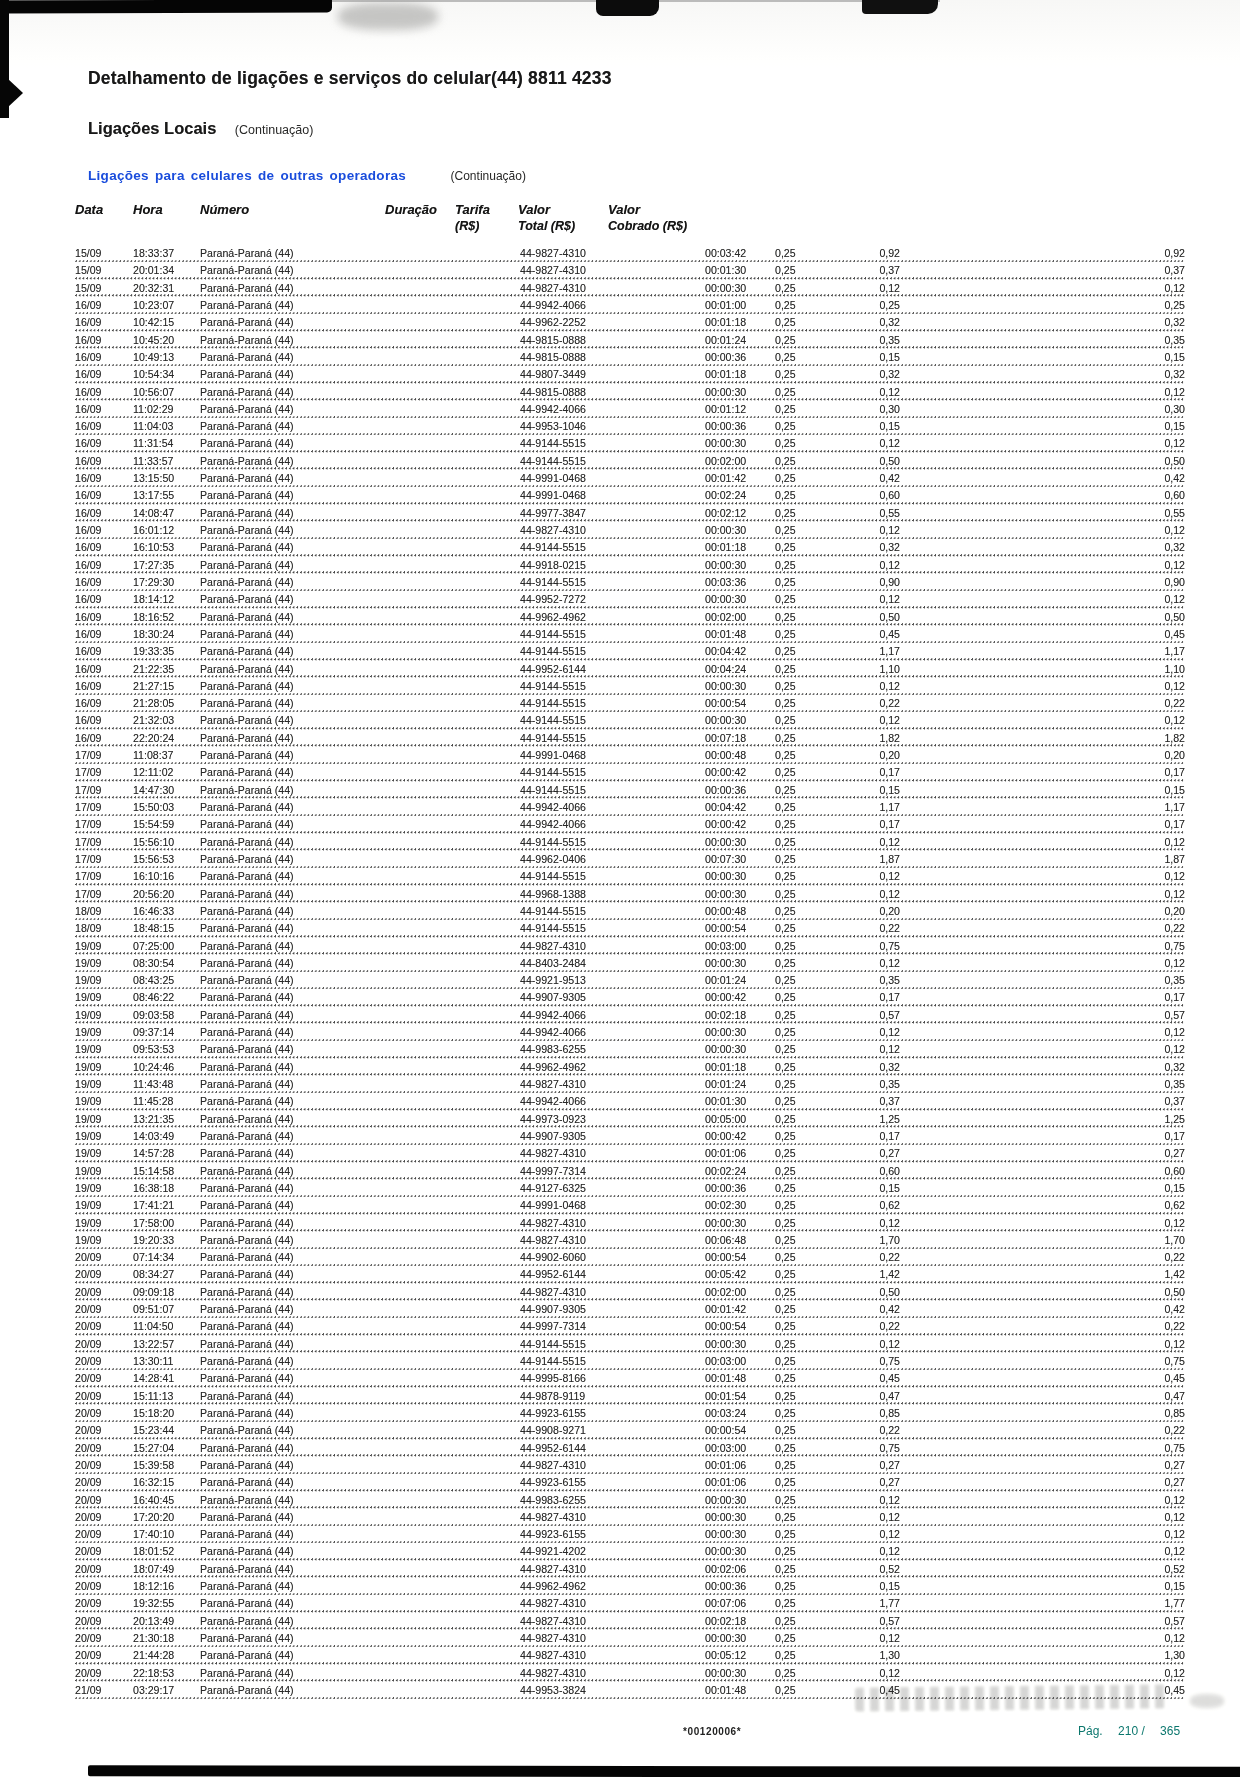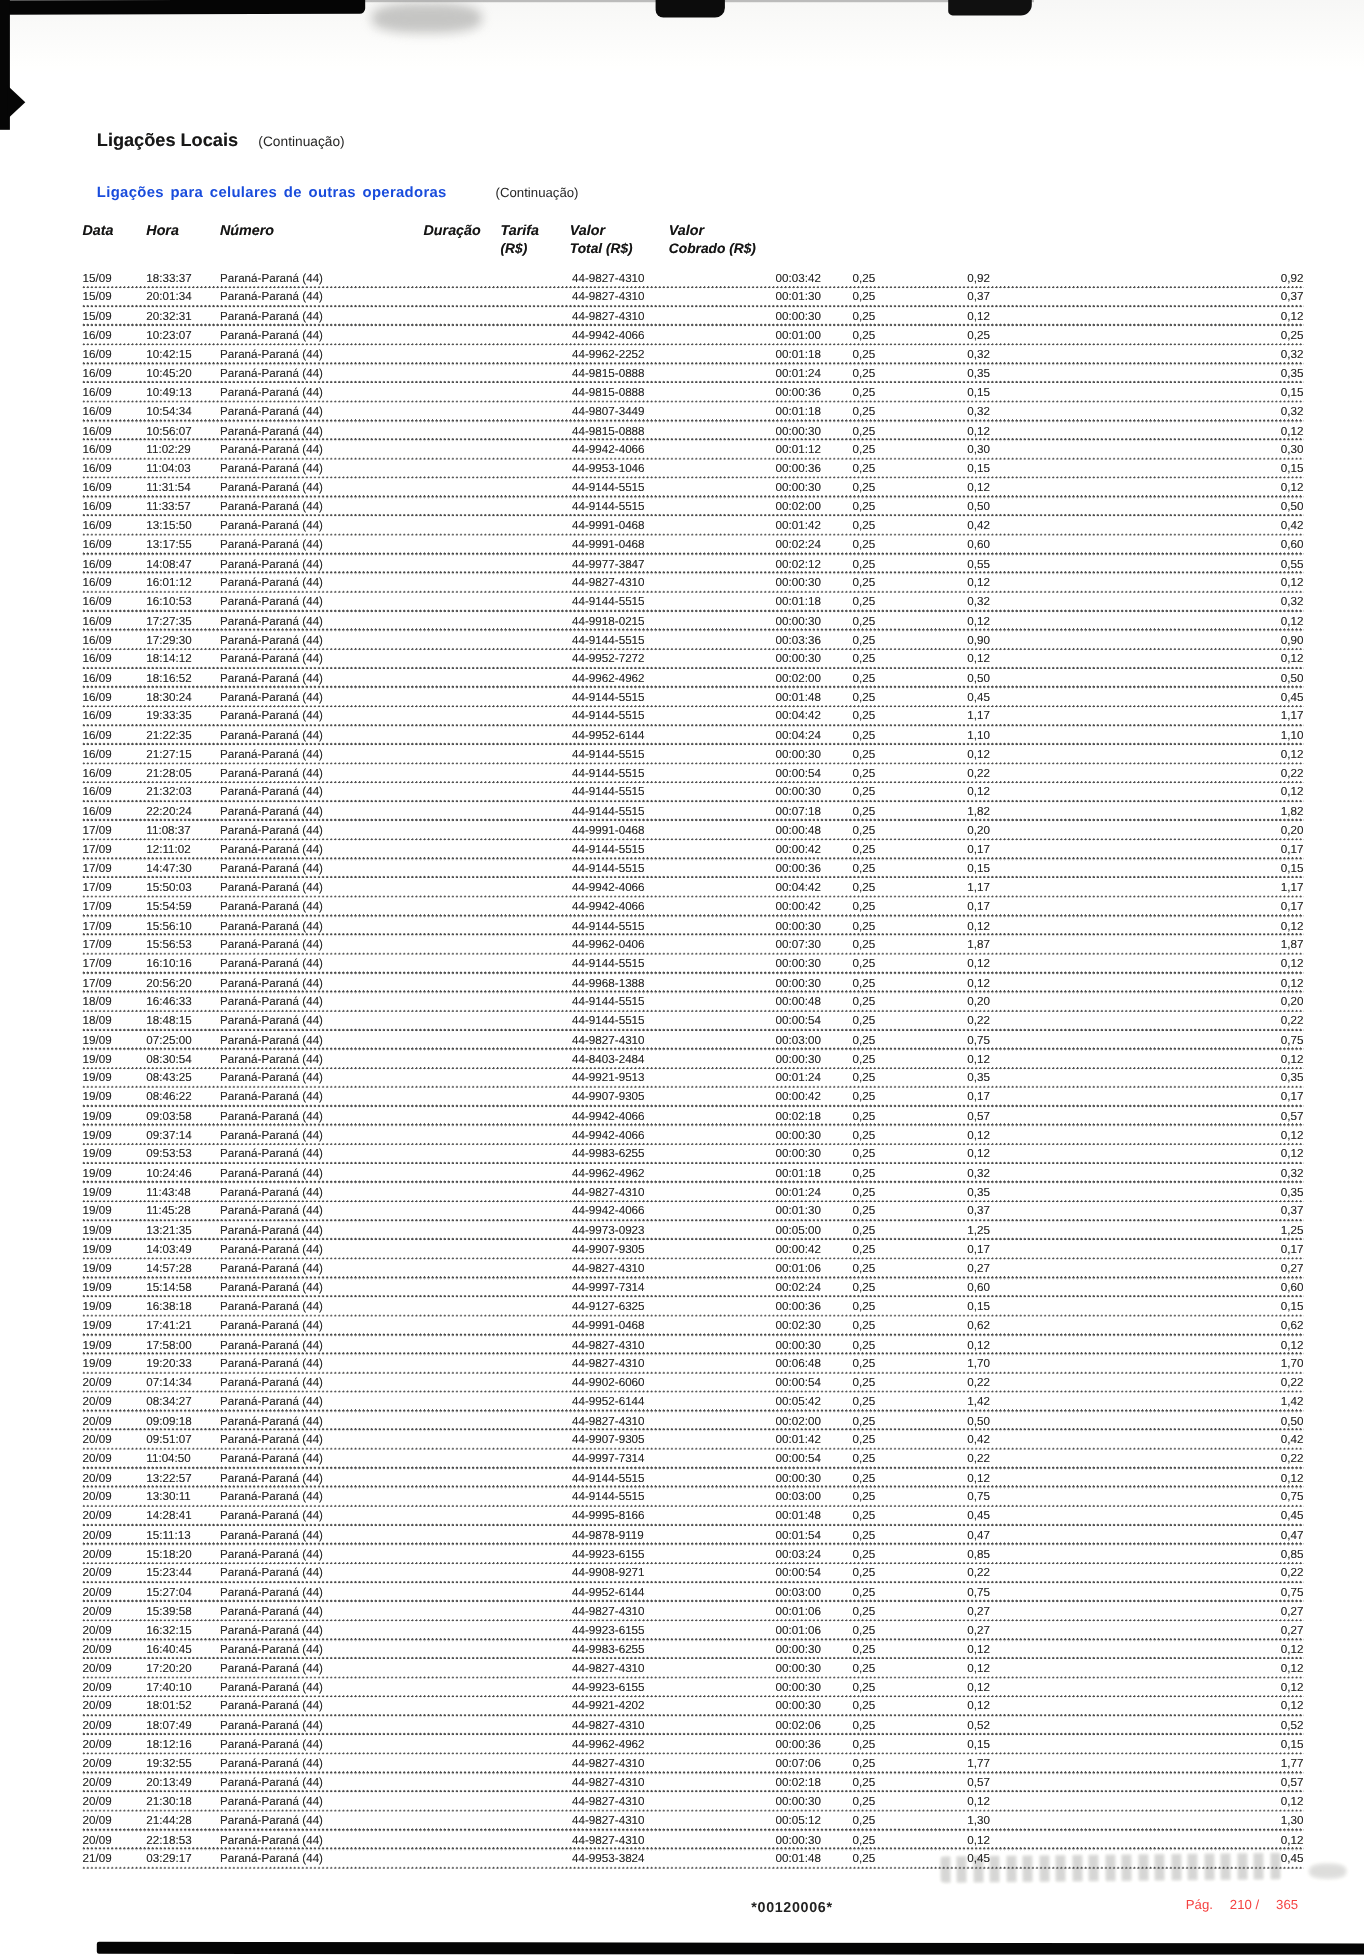--- a/index.html
+++ b/index.html
@@ -52,22 +52,22 @@
   }
   .c-data{width:58px;}
   .c-hora{width:67px;}
   .c-origem{width:320px;}
   .c-numero{width:185px;}
   .c-duracao{width:70px;}
   .c-tarifa{width:55px;}
   .c-valor_total{width:70px;text-align:right;}
   .c-valor_cobrado{flex:1;text-align:right;}
   
-  .footer-code{position:absolute;left:683px;top:1726px;font-size:13px;font-weight:bold;color:#262626;letter-spacing:.6px;}
-  .footer-page{position:absolute;left:1078px;top:1724px;font-size:12px;color:#ef4444;white-space:nowrap;}
+  .footer-code{position:absolute;left:683px;top:1726px;font-size:10px;font-weight:bold;color:#262626;letter-spacing:.6px;}
+  .footer-page{position:absolute;left:1078px;top:1724px;font-size:12px;color:#0f766e;white-space:nowrap;}
   .footer-page .fp{margin-right:12px;}
   .footer-page .fp:last-child{margin-right:0;}
   
   .art{position:absolute;pointer-events:none;}
   .art-top-hairline{left:0;top:0;width:940px;height:2px;background:#8b8b8b;opacity:.55;}
   .art-top-1{left:0;top:0;width:332px;height:13px;background:#0a0a0a;border-radius:0 0 5px 2px;transform:rotate(-.15deg);}
   .art-top-smudge{left:338px;top:3px;width:100px;height:27px;background:#9a9a98;filter:blur(5px);opacity:.55;border-radius:40%;}
   .art-top-2{left:596px;top:0;width:63px;height:16px;background:#101010;border-radius:0 0 9px 7px;}
   .art-top-3{left:862px;top:0;width:76px;height:14px;background:#141414;border-radius:0 0 10px 4px;}
   .art-left-strip{left:0;top:0;width:9px;height:118px;background:#0b0b0b;}
@@ -89,20 +89,21 @@
   <div class="art art-top-1"></div>
   <div class="art art-top-smudge"></div>
   <div class="art art-top-2"></div>
   <div class="art art-top-3"></div>
   <div class="art art-left-strip"></div>
   <div class="art art-left-tri"></div>
   <div class="art art-bottom-bar"></div>
   <div class="art art-stamp-smudge"></div>
   <div class="art art-stamp-smudge2"></div>
 
+  <div class="doc-title">Detalhamento de ligações e serviços do celular(44) 8811 4233</div>
   <div class="section-line">
     <span class="section-title">Ligações Locais</span>
     <span class="section-note">(Continuação)</span>
   </div>
   <div class="subsection-line">
     <span class="subsection-title">Ligações para celulares de outras operadoras</span>
     <span class="subsection-note">(Continuação)</span>
   </div>
 
   <div class="calls-table">

